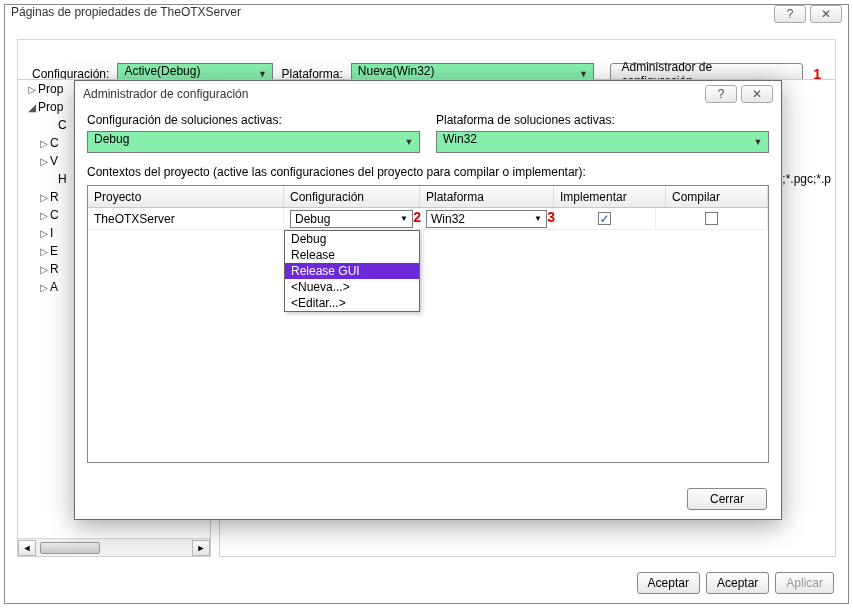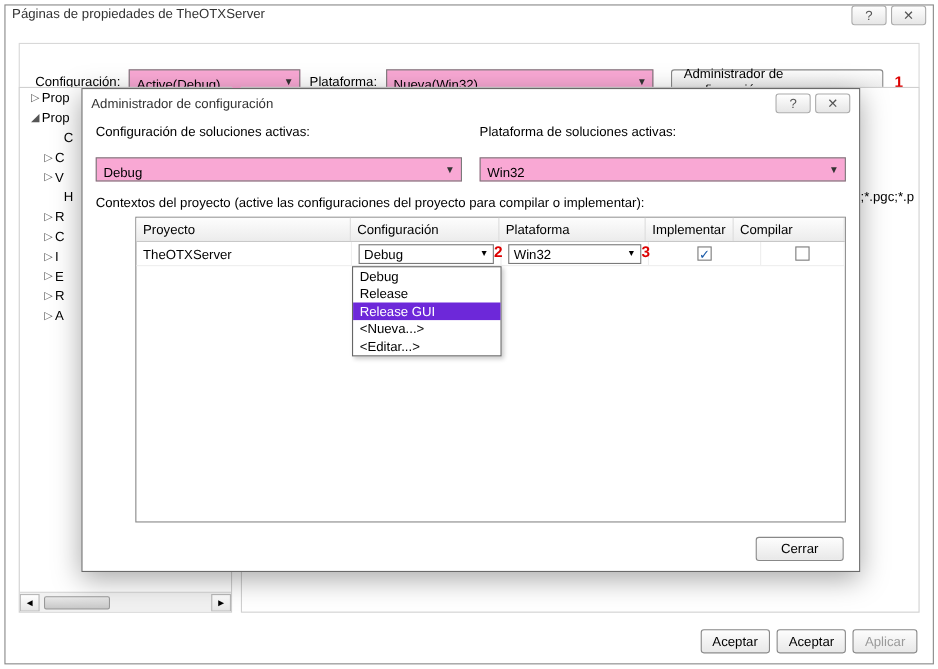--- a/index.html
+++ b/index.html
@@ -7,21 +7,21 @@
 
 
 .parent-dialog { position: absolute; left: 4px; top: 4px; width: 845px; height: 600px; border: 1px solid #888; background: #fff; }
 .parent-titlebar { height: 28px; display: flex; padding: 0 6px; }
 .parent-title { flex: 1; color: #333; }
 .title-buttons { display: flex; gap: 4px; }
 .title-btn { width: 32px; height: 18px; border: 1px solid #aaa; border-radius: 3px; background: linear-gradient(#fefefe,#e6e6e6); display: flex; align-items: center; justify-content: center; font-size: 11px; color: #555; cursor: pointer; }
 
 .parent-toolbar { display: flex; align-items: center; gap: 8px; padding: 23px 14px; border: 1px solid #d8d8d8; margin: 6px 12px 4px 12px; background: #fff; }
 .lbl { color: #000; }
-.combo { height: 22px; border: 1px solid #7a7a7a; background: #f9a8d4; display: flex; align-items: flex-end; padding: 0 6px; position: relative; }
+.combo { height: 22px; border: 1px solid #7a7a7a; background: #86efac; display: flex; align-items: flex-start; padding: 0 6px; position: relative; }
 .combo .arrow { position: absolute; right: 2px; top: 2px; bottom: 2px; width: 16px; display: flex; align-items: center; justify-content: center; font-size: 9px; color: #333; }
 .btn { height: 22px; border: 1px solid #888; border-radius: 3px; background: linear-gradient(#fdfdfd,#e8e8e8); padding: 0 10px; display: flex; align-items: center; cursor: pointer; color: #000; }
 .red-num { color: #d00; font-weight: bold; font-size: 14px; margin-left: 2px; }
 
 .parent-body { position: absolute; left: 12px; right: 12px; top: 74px; bottom: 46px; display: flex; }
 .tree-col { width: 194px; border: 1px solid #d0d0d0; background: #fff; position: relative; overflow: hidden; }
 .tree-item { display: flex; align-items: center; height: 18px; padding-left: 8px; color: #000; }
 .tree-item .tw { width: 12px; font-size: 10px; color: #555; text-align: center; }
 .tree-scroll { position: absolute; left: 0; right: 0; bottom: 0; height: 18px; background: #f1f1f1; border-top: 1px solid #d8d8d8; display: flex; align-items: center; }
 .tree-scroll .sarrow { width: 18px; height: 16px; border: 1px solid #b8b8b8; background: linear-gradient(#fff,#e6e6e6); display: flex; align-items: center; justify-content: center; font-size: 9px; cursor: pointer; }
@@ -32,26 +32,26 @@
 .parent-footer { position: absolute; left: 0; right: 0; bottom: 0; height: 40px; display: flex; align-items: center; justify-content: flex-end; gap: 6px; padding: 0 14px; }
 
 
 .modal { position: absolute; left: 74px; top: 80px; width: 708px; height: 440px; border: 1px solid #6a6a6a; background: #fff; box-shadow: 0 6px 24px rgba(0,0,0,0.35); }
 .modal-titlebar { height: 26px; display: flex; align-items: center; padding: 0 8px; }
 .modal-title { flex: 1; color: #333; }
 
 .modal-body { position: absolute; left: 12px; right: 12px; top: 32px; bottom: 46px; }
 .two-col { display: flex; gap: 16px; }
 .half { flex: 1; }
-.sect-label { color: #000; margin-bottom: 16px; }
+.sect-label { color: #000; margin-bottom: 4px; }
 .wide-combo { width: 100%; }
 
 .ctx-label { margin-top: 12px; color: #000; }
 
-.grid { margin-top: 6px; border: 1px solid #888; height: 278px; background: #fff; position: relative; margin-left: 36px; }
+.grid { margin-top: 6px; border: 1px solid #888; height: 278px; background: #fff; position: relative; }
 .grid-header { display: flex; height: 22px; background: linear-gradient(#fdfdfd,#ececec); border-bottom: 1px solid #c8c8c8; }
 .gh { border-right: 1px solid #ddd; display: flex; align-items: center; padding: 0 6px; color: #000; }
 .col-proj { width: 196px; }
 .col-conf { width: 136px; }
 .col-plat { width: 134px; }
 .col-comp { width: 102px; }
 .col-impl { flex: 1; }
 
 .grid-row { display: flex; height: 22px; align-items: stretch; border-bottom: 1px solid #eee; }
 .gc { border-right: 1px solid #eee; display: flex; align-items: center; padding: 0 6px; position: relative; }

